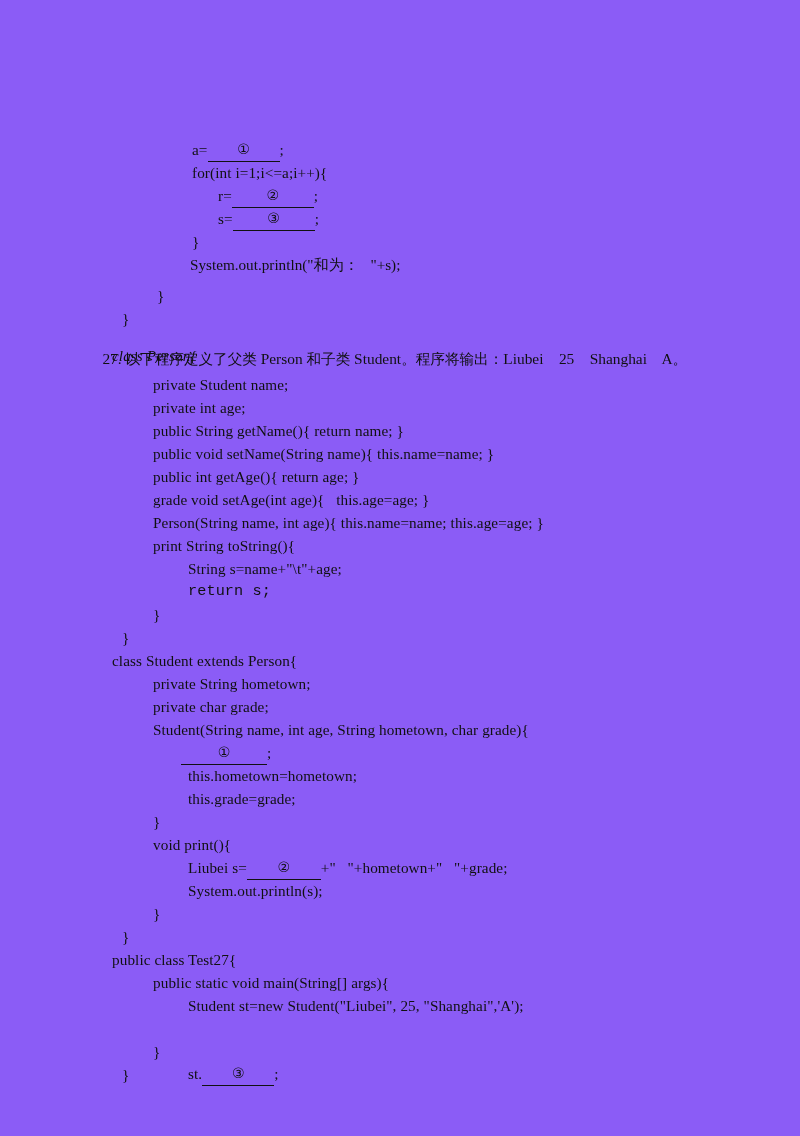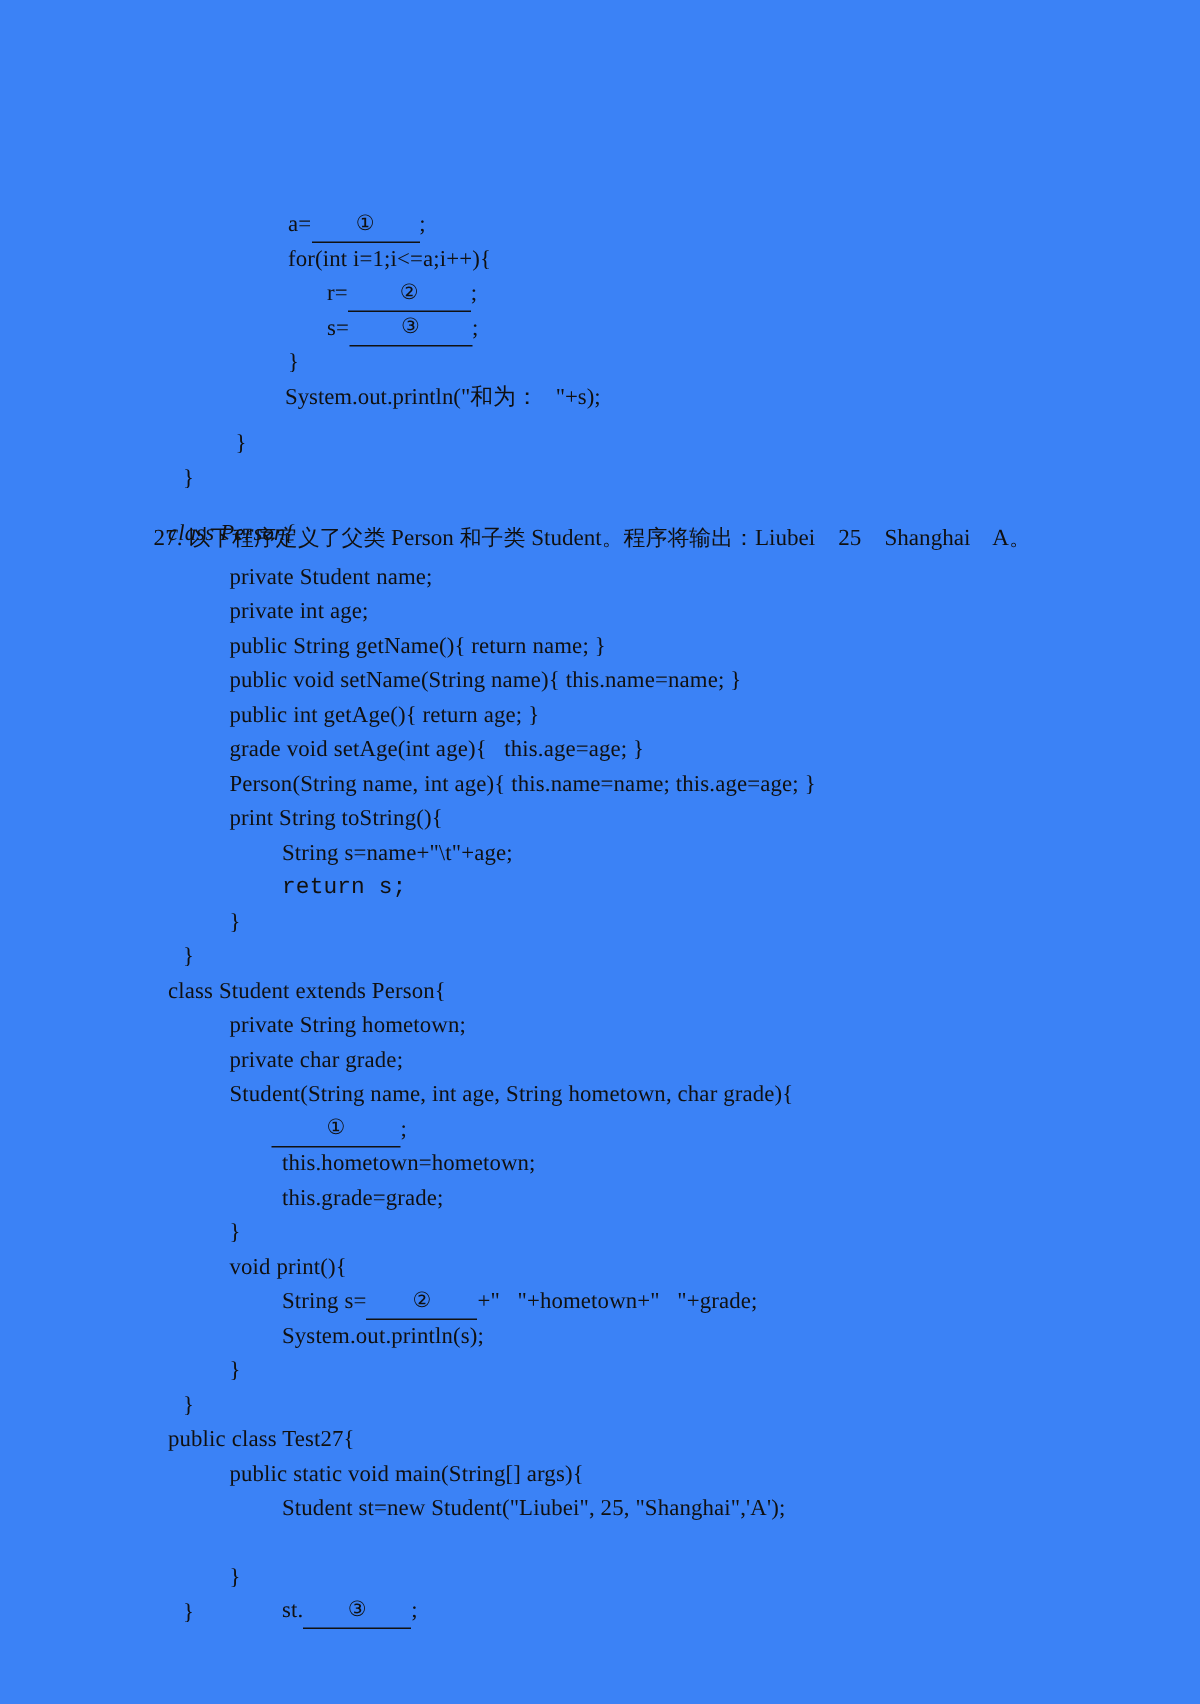--- a/index.html
+++ b/index.html
@@ -15,21 +15,21 @@
     color: #111111;
     overflow: hidden;
   }
 
   #page {
     position: absolute;
     left: 0;
     top: 0;
     width: 800px;
     height: 1136px;
-    background: #3b82f6;
+    background: #8b5cf6;
   }
 
   
   .line {
     position: absolute;
     white-space: pre;
     font-size: 15.2px;
     line-height: 23px;
     letter-spacing: 0.1px;
     color: #101010;
@@ -116,21 +116,21 @@
     <div class="line" style="left:153px; top:695px;">private char grade;</div>
     <div class="line" style="left:153px; top:718px;">Student(String name, int age, String hometown, char grade){</div>
 
     <div class="line" style="left:181px; top:741px;"><span></span><span class="blank w3">①</span><span>;</span></div>
 
     <div class="line" style="left:188px; top:764px;">this.hometown=hometown;</div>
     <div class="line" style="left:188px; top:787px;">this.grade=grade;</div>
     <div class="line" style="left:153px; top:810px;">}</div>
     <div class="line" style="left:153px; top:833px;">void print(){</div>
 
-    <div class="line" style="left:188px; top:856px;"><span>String s=</span><span class="blank w4">②</span><span>+"   "+hometown+"   "+grade;</span></div>
+    <div class="line" style="left:188px; top:856px;"><span>Liubei s=</span><span class="blank w4">②</span><span>+"   "+hometown+"   "+grade;</span></div>
 
     <div class="line" style="left:188px; top:879px;">System.out.println(s);</div>
     <div class="line" style="left:153px; top:902px;">}</div>
     <div class="line" style="left:122px; top:925px;">}</div>
   </div>
 
   <div>
     <div class="line" style="left:112px; top:948px;">public class Test27{</div>
     <div class="line" style="left:153px; top:971px;">public static void main(String[] args){</div>
     <div class="line" style="left:188px; top:994px;">Student st=new Student("Liubei", 25, "Shanghai",'A');</div>

